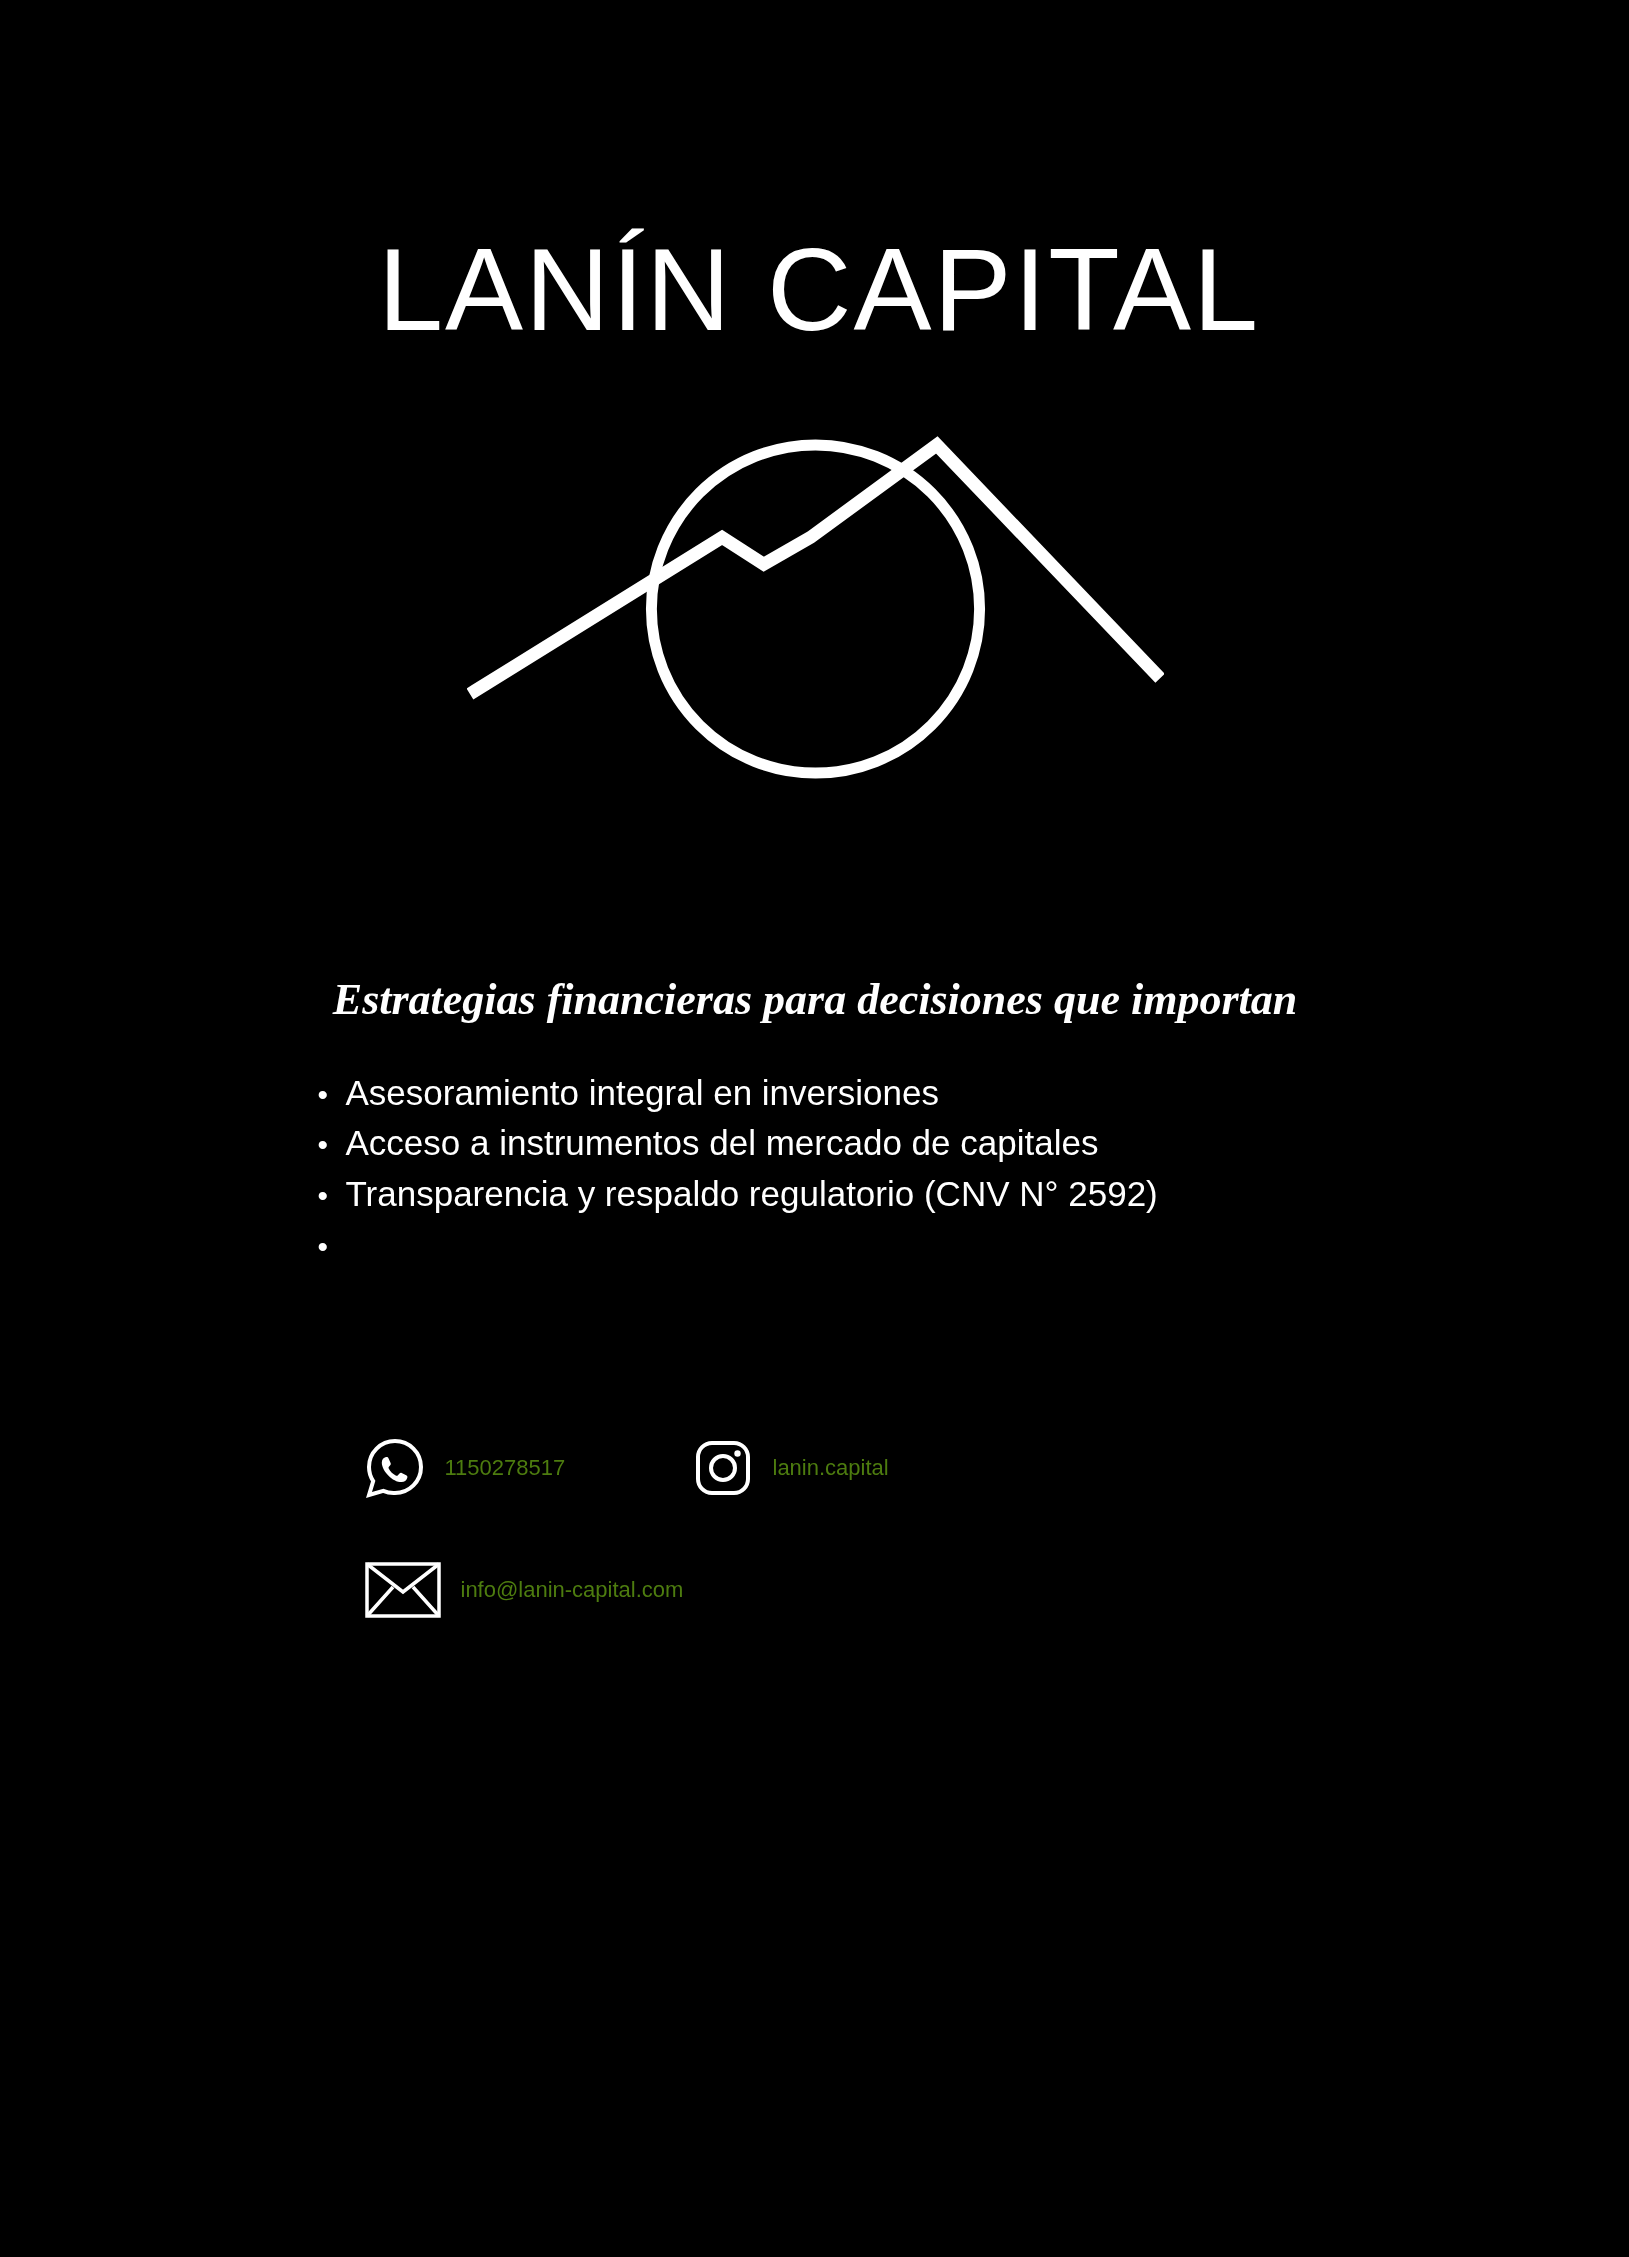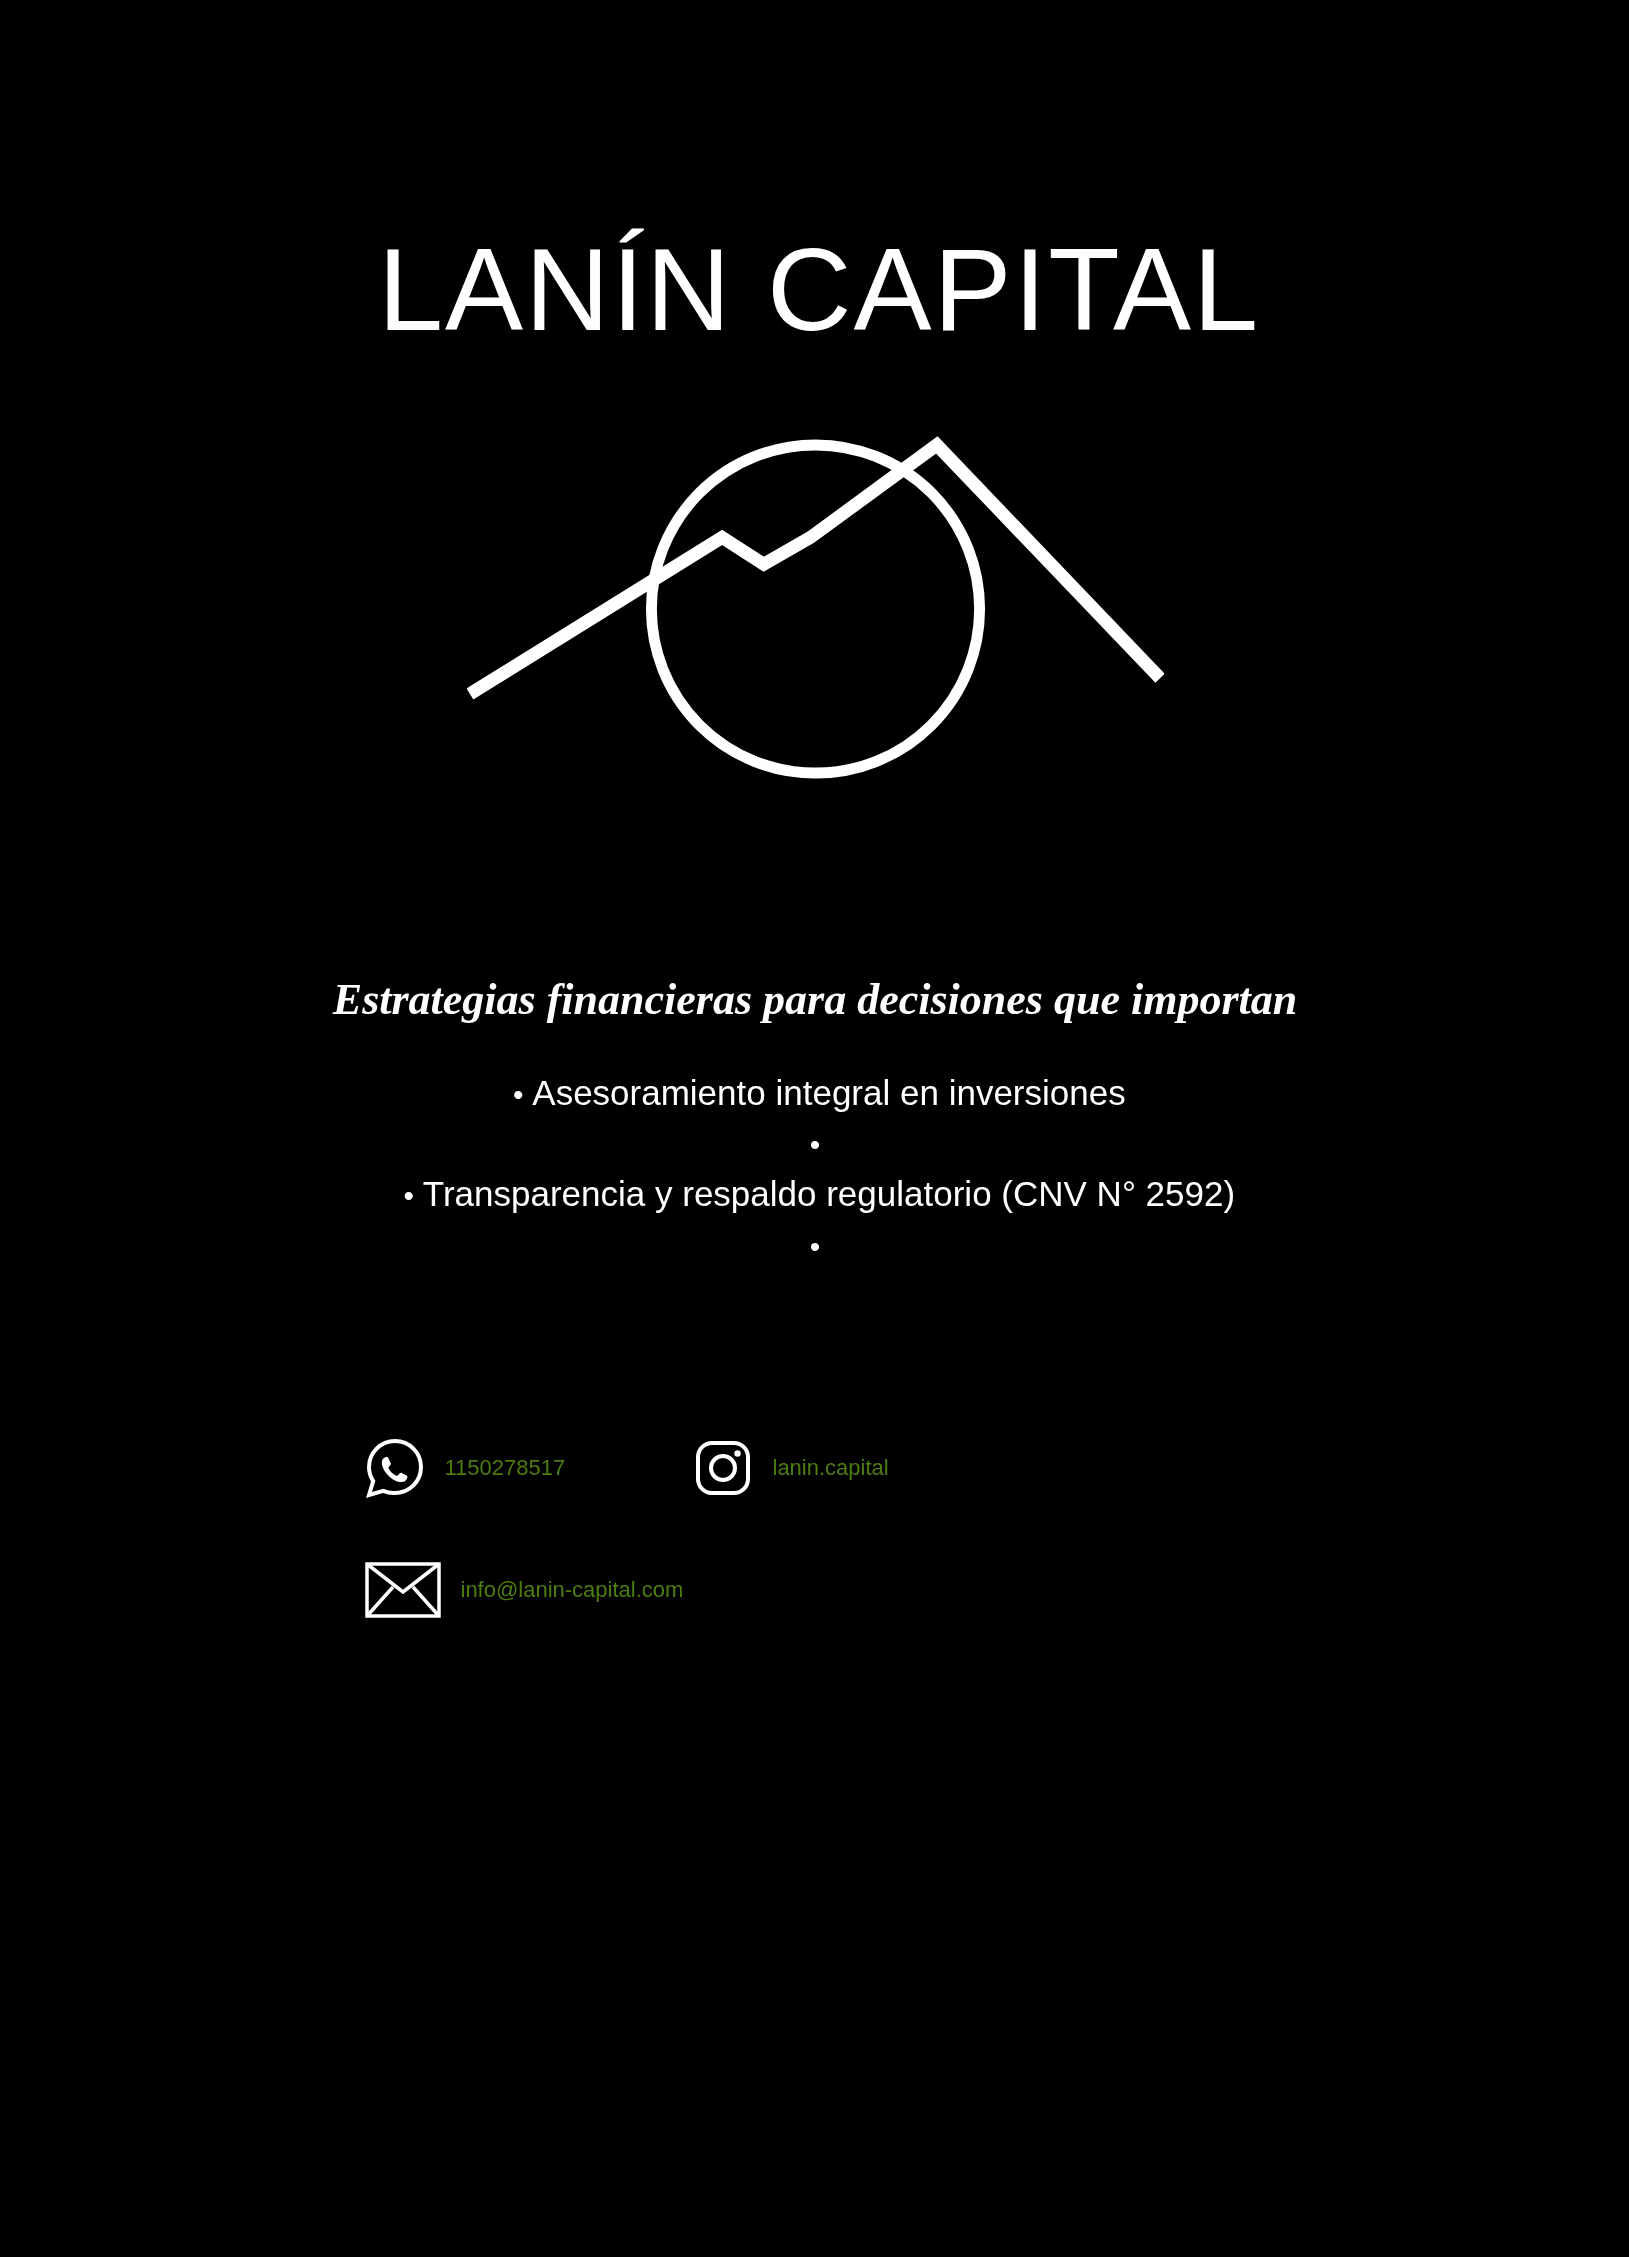--- a/index.html
+++ b/index.html
@@ -73,21 +73,21 @@
     list-style: none;
     padding: 0;
     margin-left: 0;
     margin-right: 0;
     width: 995px;
   }
   .bullets li {
     font-size: 35px;
     line-height: 1.45;
     color: #ffffff;
-    text-align: center;
+    text-align: left;
     padding-left: 0;
     position: relative;
     white-space: nowrap;
   }
   .bullets li .dot {
     display: inline-block;
     width: 28px;
   }
   .bullets li .dot::before {
     content: "\2022";
@@ -150,21 +150,21 @@
     </svg>
   </div>
 
   <div class="tagline">Estrategias financieras para decisiones que importan</div>
 
   <ul class="bullets">
     <li>
       <span class="dot"></span><span>Asesoramiento integral en inversiones</span><b></b>
     </li>
     <li>
-      <span class="dot"></span><b></b>
+      <span class="dot"></span><span>Acceso a instrumentos del mercado de capitales</span><b></b>
     </li>
     <li>
       <span class="dot"></span><span>Transparencia y respaldo regulatorio </span><b>(CNV N° 2592)</b>
     </li>
     <li>
       <span class="dot"></span><b></b>
     </li>
   </ul>
 
   <div class="contacts">

